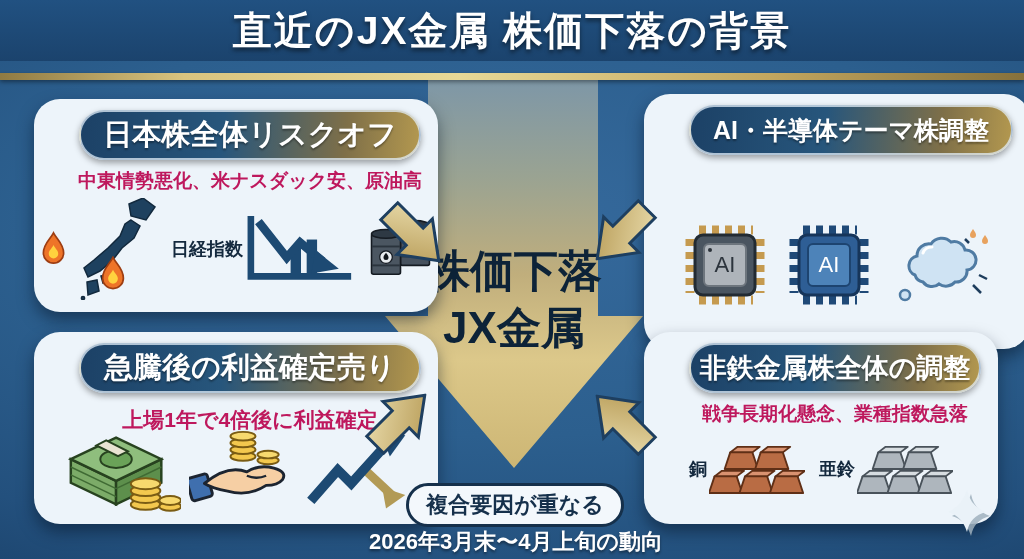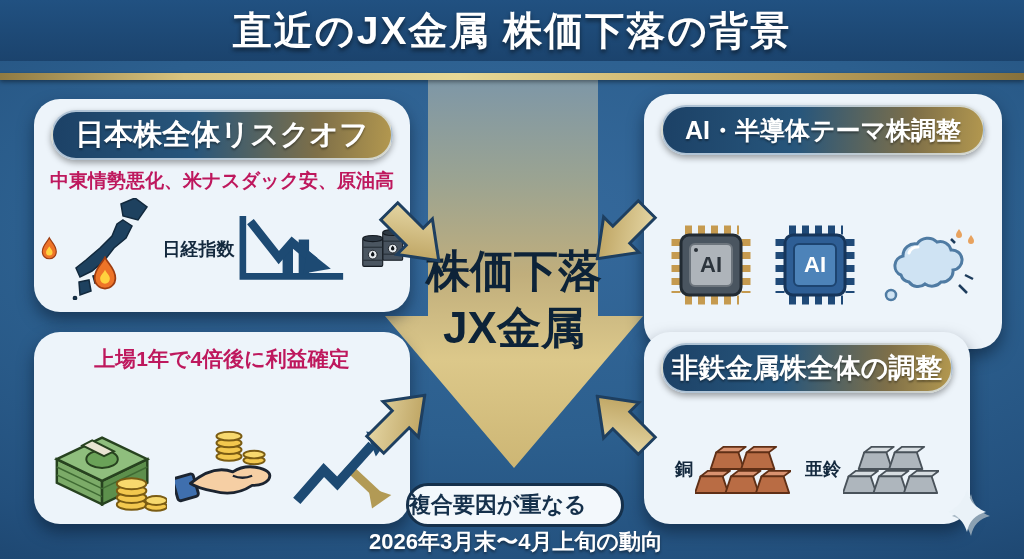--- a/index.html
+++ b/index.html
@@ -17,21 +17,21 @@
     background:linear-gradient(90deg,#8f7a42 0%,#d9c47f 18%,#e7d896 45%,#c3a75f 75%,#86713c 100%);
     box-shadow:0 2px 4px rgba(0,0,0,.4);}
 
   
   #center-arrow{position:absolute;left:385px;top:80px;z-index:1;}
   .center-text{position:absolute;left:385px;top:242px;width:258px;text-align:center;
     font-weight:bold;font-size:44px;line-height:1.3;color:#0d2338;z-index:2;}
 
   
   .box{position:absolute;background:#edf4fa;border-radius:26px;z-index:2;
-    box-shadow:0 8px 16px rgba(6,20,38,.5);}
+    box-shadow:0 8px 16px rgba(6,20,38,.5);padding-left:28px;}
   #box-tl{left:34px;top:99px;width:376px;height:213px;}
   #box-tr{left:644px;top:94px;width:358px;height:255px;}
   #box-bl{left:34px;top:332px;width:376px;height:192px;}
   #box-br{left:644px;top:332px;width:326px;height:192px;}
 
   .pill{margin:11px 17px 0;height:46px;border-radius:25px;display:flex;align-items:center;
     justify-content:center;color:#fff;font-weight:bold;
     background:linear-gradient(95deg,#1c4166 0%,#27567c 42%,#7e6f48 78%,#b3984f 100%);
     border:2px solid rgba(226,238,248,.75);box-shadow:0 3px 6px rgba(0,0,0,.35);
     text-shadow:0 2px 2px rgba(0,0,0,.35);white-space:nowrap;}
@@ -43,34 +43,34 @@
     display:flex;align-items:center;justify-content:center;gap:12px;}
   #box-bl .icon-row,#box-br .icon-row{top:88px;}
 
   .japan{position:relative;width:80px;height:102px;}
   .fire-sm{position:absolute;left:20px;bottom:8px;}
   .labeled{display:flex;flex-direction:row;align-items:center;gap:2px;}
   .mini-label{font-weight:bold;color:#14293e;font-size:18px;white-space:nowrap;}
 
   .chip{position:relative;width:80px;height:80px;}
   .chip-label{position:absolute;left:0;top:0;width:80px;height:80px;display:flex;
-    align-items:center;justify-content:center;font-weight:bold;font-size:22px;text-align:center;}
+    align-items:center;justify-content:center;font-weight:normal;font-size:22px;text-align:center;}
   .chip-label.gray{color:#2c343c;} .chip-label.blue{color:#ffffff;}
 
   
   .small-arrow{position:absolute;width:74px;height:58px;z-index:4;}
   #arrow-tl{left:377px;top:207px;transform:rotate(45deg);}
   #arrow-tr{left:585px;top:205px;transform:rotate(135deg);}
   #arrow-bl{left:363px;top:391px;transform:rotate(-45deg);}
   #arrow-br{left:585px;top:392px;transform:rotate(-135deg);}
 
   
   .pill-bottom{position:absolute;left:406px;top:483px;width:212px;height:38px;z-index:4;
     background:#f3f8fc;border:3px solid #15304b;border-radius:24px;display:flex;
-    align-items:center;color:#15304b;font-weight:bold;font-size:22px;}
+    align-items:center;justify-content:center;color:#15304b;font-weight:bold;font-size:22px;}
   .caption{position:absolute;left:8px;right:0;top:527px;text-align:center;color:#ffffff;
     font-weight:bold;font-size:22px;text-shadow:0 2px 3px rgba(0,0,0,.45);z-index:4;}
   .sparkle{position:absolute;left:946px;top:488px;z-index:5;}
 </style>
 </head>
 <body>
 
 <div id="stage">
 
   <div class="titlebar">
@@ -186,20 +186,21 @@
         <line x1="80" y1="62" x2="88" y2="70" stroke="#1d3c5c" stroke-width="2.5"></line>
         <line x1="86" y1="52" x2="94" y2="56" stroke="#1d3c5c" stroke-width="2.5"></line>
         <path d="M80 6 c2 3 3 4 3 6 a3 3 0 1 1 -6 0 c0 -2 1 -3 3 -6 Z" fill="#e8a25e"></path>
         <path d="M92 12 c2 3 3 4 3 6 a3 3 0 1 1 -6 0 c0 -2 1 -3 3 -6 Z" fill="#e8a25e"></path>
         <line x1="72" y1="16" x2="76" y2="20" stroke="#1d3c5c" stroke-width="2.5"></line>
       </svg>
     </div>
   </div>
 
   <div id="box-bl" class="box">
+    <div class="pill f29">急騰後の利益確定売り</div>
     <div class="sub f21">上場1年で4倍後に利益確定</div>
     <div class="icon-row" style="gap:8px;">
       <svg width="122" height="88" viewBox="0 0 124 88">
         <polygon points="12,34 12,58 58,80 58,56" fill="#7cab68" stroke="#27421f" stroke-width="2.5"></polygon>
         <polygon points="58,56 58,80 104,58 104,34" fill="#5d8f4c" stroke="#27421f" stroke-width="2.5"></polygon>
         <line x1="12" y1="42" x2="58" y2="64" stroke="#3f6a33" stroke-width="1.5"></line>
         <line x1="12" y1="50" x2="58" y2="72" stroke="#3f6a33" stroke-width="1.5"></line>
         <line x1="58" y1="64" x2="104" y2="42" stroke="#3f6a33" stroke-width="1.5"></line>
         <polygon points="12,34 58,12 104,34 58,56" fill="#8fbe7d" stroke="#27421f" stroke-width="2.5"></polygon>
         <ellipse cx="58" cy="34" rx="16" ry="9" fill="#6aa258" stroke="#27421f" stroke-width="2"></ellipse>
@@ -230,20 +231,21 @@
         <line x1="58" y1="40" x2="90" y2="70" stroke="#b29a55" stroke-width="9"></line>
         <polygon points="80,62 104,70 84,84" fill="#b29a55"></polygon>
         <polyline points="6,76 34,44 48,58 84,18" stroke="#1d4a73" stroke-width="10" fill="none"></polyline>
         <polygon points="78,4 104,8 88,30" fill="#1d4a73"></polygon>
       </svg>
     </div>
   </div>
 
   <div id="box-br" class="box">
     <div class="pill f27">非鉄金属株全体の調整</div>
+    <div class="sub">戦争長期化懸念、業種指数急落</div>
     <div class="icon-row" style="gap:14px;">
       <div class="labeled">
         <div class="mini-label">銅</div>
         <svg width="96" height="52" viewBox="0 0 104 56">
           <g stroke="#5f2f16" stroke-width="2" stroke-linejoin="round">
             <g transform="translate(17,4)">
                 <polygon points="6,6 14,0 38,0 30,6" fill="#d99270"></polygon>
                 <polygon points="0,24 6,6 30,6 36,24" fill="#b96c44"></polygon>
               </g>
             <g transform="translate(50,4)">

